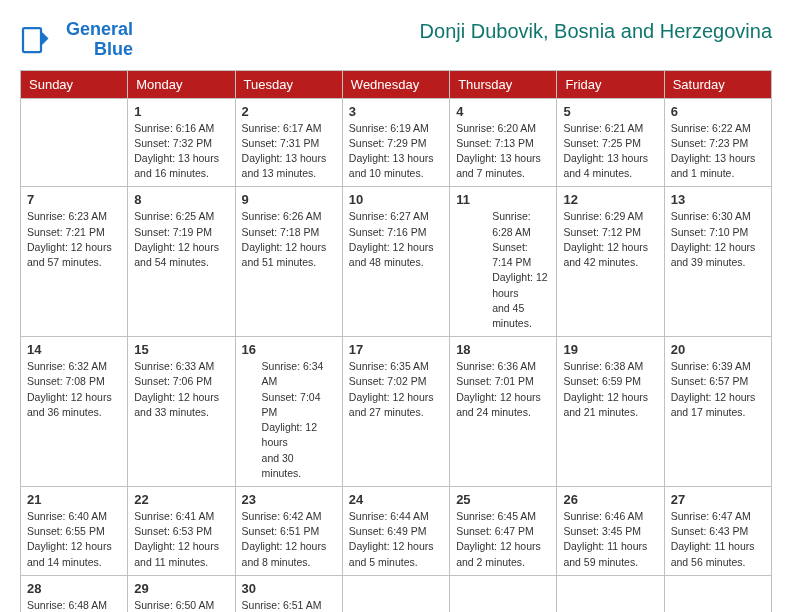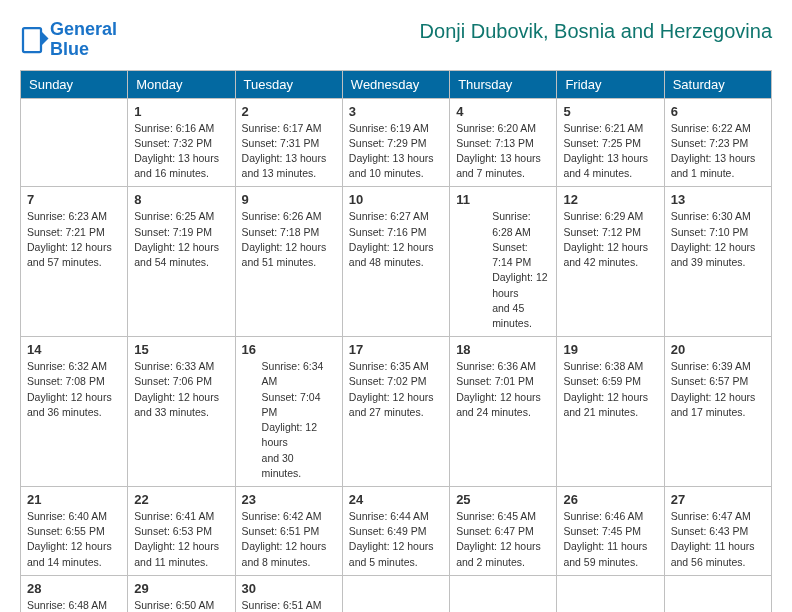--- a/index.html
+++ b/index.html
@@ -12,21 +12,22 @@
     }
     .header {
       display: flex;
       justify-content: space-between;
       align-items: flex-start;
       margin-bottom: 10px;
     }
     .logo {
       display: flex;
       align-items: center;
-      gap: 0;
+      gap: 16px;
+      text-align: right;
     }
     .logo-text {
       font-size: 18px;
       font-weight: bold;
       line-height: 1.1;
       color: #333;
     }
     .logo-text span {
       color: #1a73c8;
     }
@@ -45,21 +46,21 @@
     .subtitle {
       font-size: 20px;
       color: #0f766e;
     }
     table {
       width: 100%;
       border-collapse: collapse;
       font-size: 11px;
     }
     thead tr th {
-      background-color: #0369a1;
+      background-color: #b91c1c;
       color: #fff;
       text-align: left;
       padding: 6px 8px;
       font-size: 13px;
       font-weight: normal;
       border: 1px solid #c0c0c0;
     }
     tbody tr td {
       border: 1px solid #c0c0c0;
       vertical-align: top;
@@ -295,21 +296,21 @@
         <td>
           <div class="day-number">25</div>
           <div class="day-info" style="white-space: pre-line;">Sunrise: 6:45 AM
 Sunset: 6:47 PM
 Daylight: 12 hours
 and 2 minutes.</div>
         </td>
         <td>
           <div class="day-number">26</div>
           <div class="day-info" style="white-space: pre-line;">Sunrise: 6:46 AM
-Sunset: 7:45 PM
+Sunset: 3:45 PM
 Daylight: 11 hours
 and 59 minutes.</div>
         </td>
         <td>
           <div class="day-number">27</div>
           <div class="day-info" style="white-space: pre-line;">Sunrise: 6:47 AM
 Sunset: 6:43 PM
 Daylight: 11 hours
 and 56 minutes.</div>
         </td>

